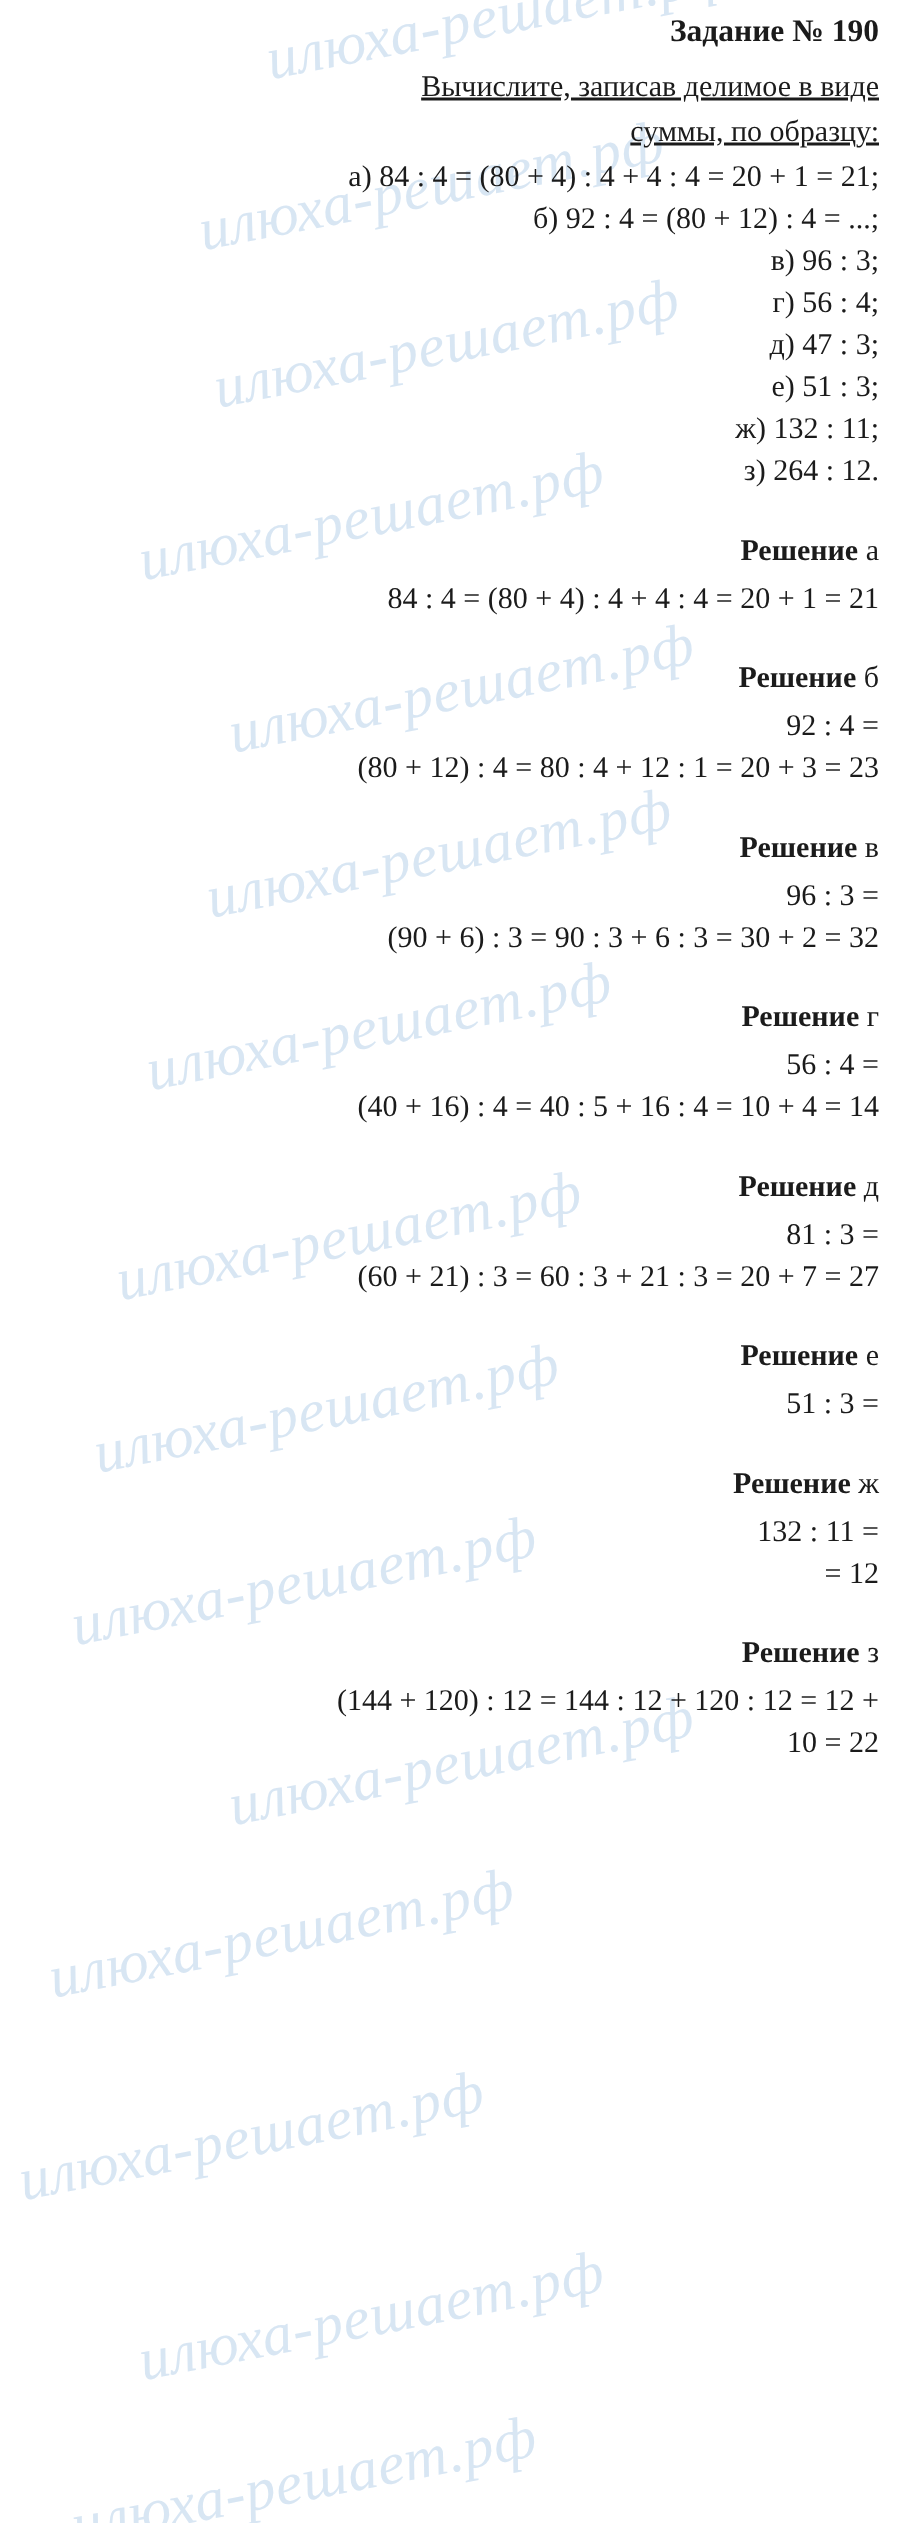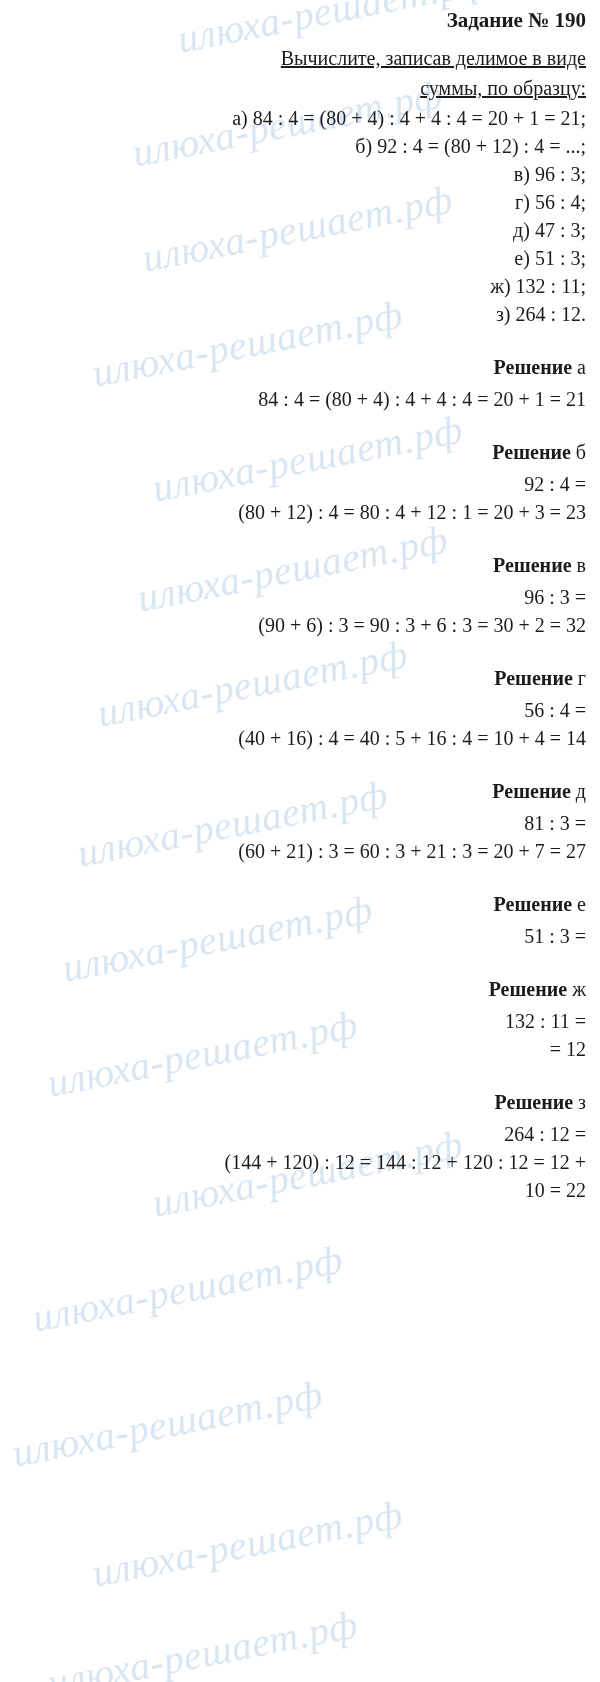--- a/index.html
+++ b/index.html
@@ -158,19 +158,18 @@
         <p class="solution-head"><span>Решение</span> <span class="letter"> е</span></p>
         <p class="solution-line">51 : 3 =</p>
       </div>
       <div class="solution-block">
         <p class="solution-head"><span>Решение</span> <span class="letter"> ж</span></p>
         <p class="solution-line">132 : 11 =</p>
         <p class="solution-line">= 12</p>
       </div>
       <div class="solution-block">
         <p class="solution-head"><span>Решение</span> <span class="letter"> з</span></p>
-        <p class="solution-line">264 : 12 =</p>
         <p class="solution-line">(144 + 120) : 12 = 144 : 12 + 120 : 12 = 12 +</p>
         <p class="solution-line">10 = 22</p>
       </div>
     </div>
 
 </div>
 
 </body></html>

